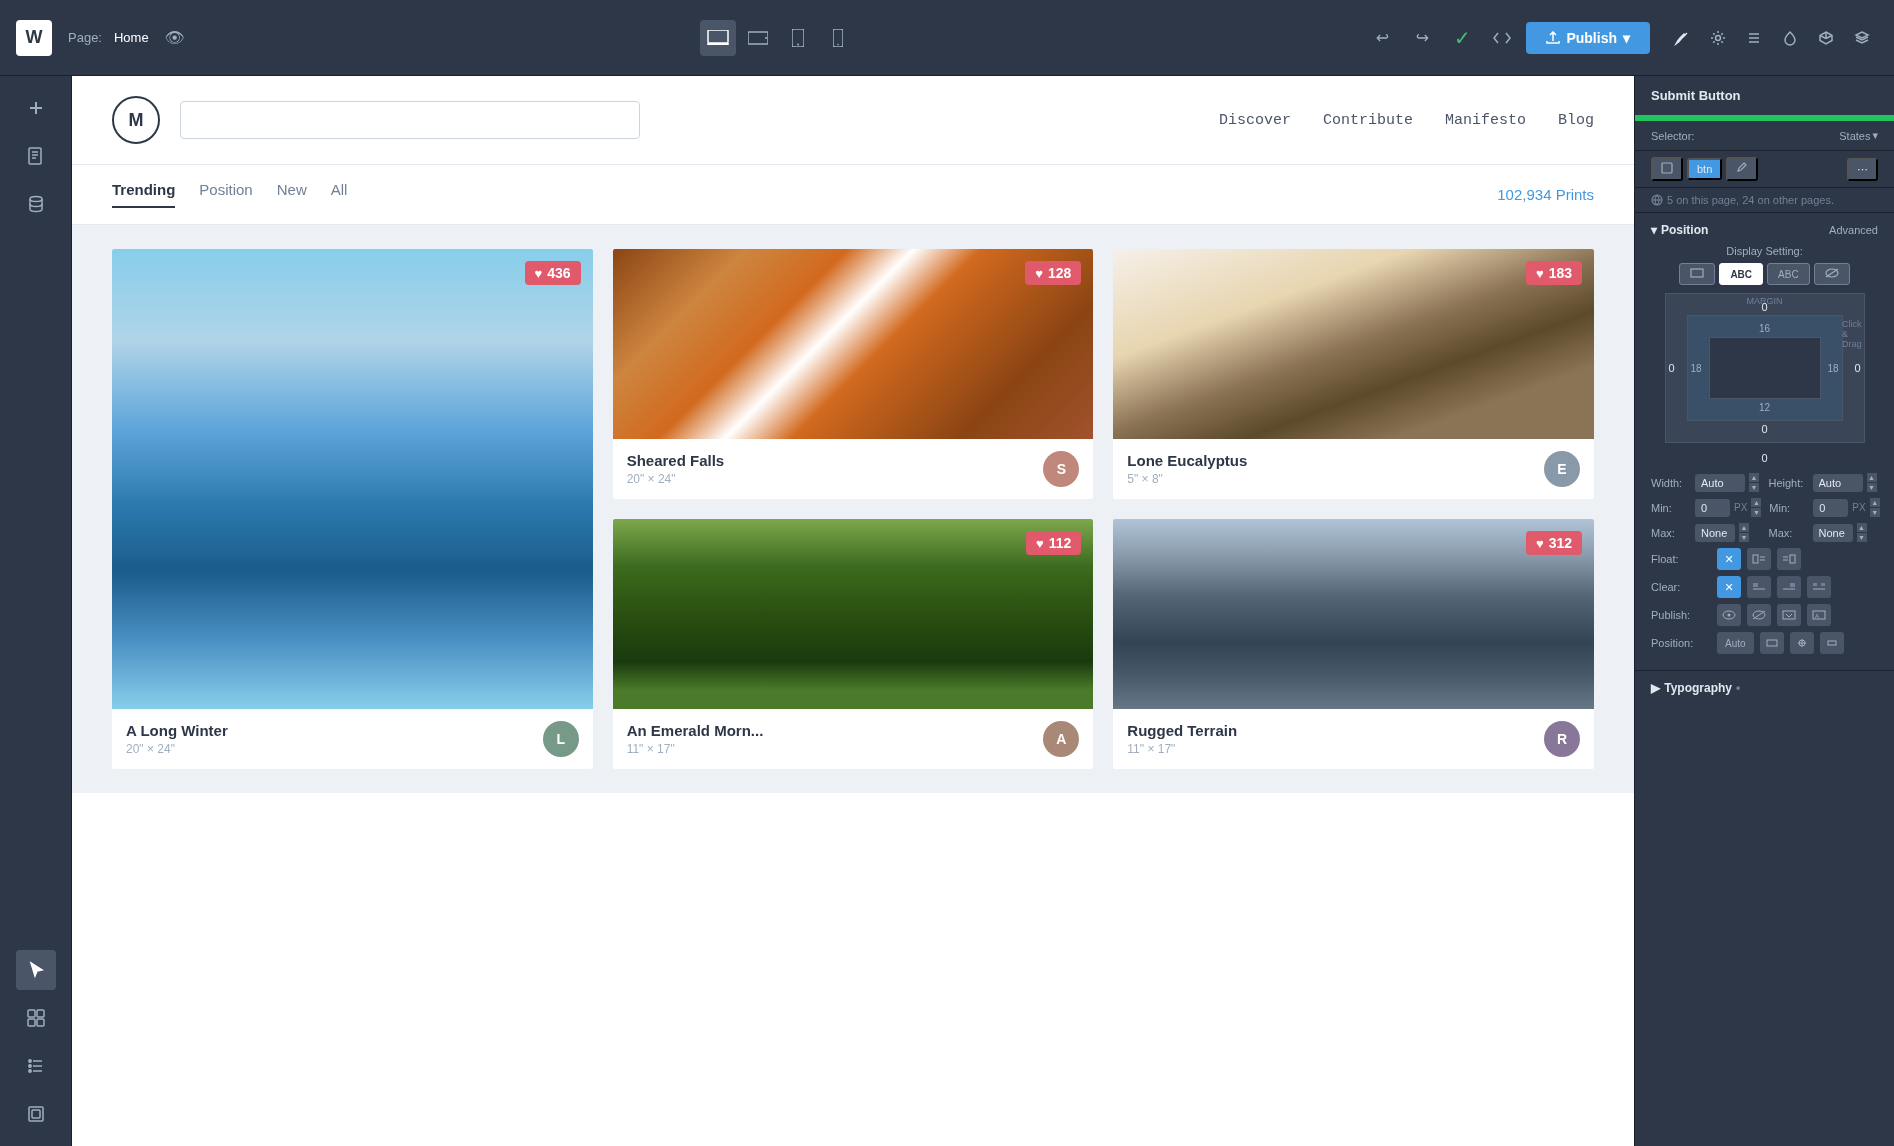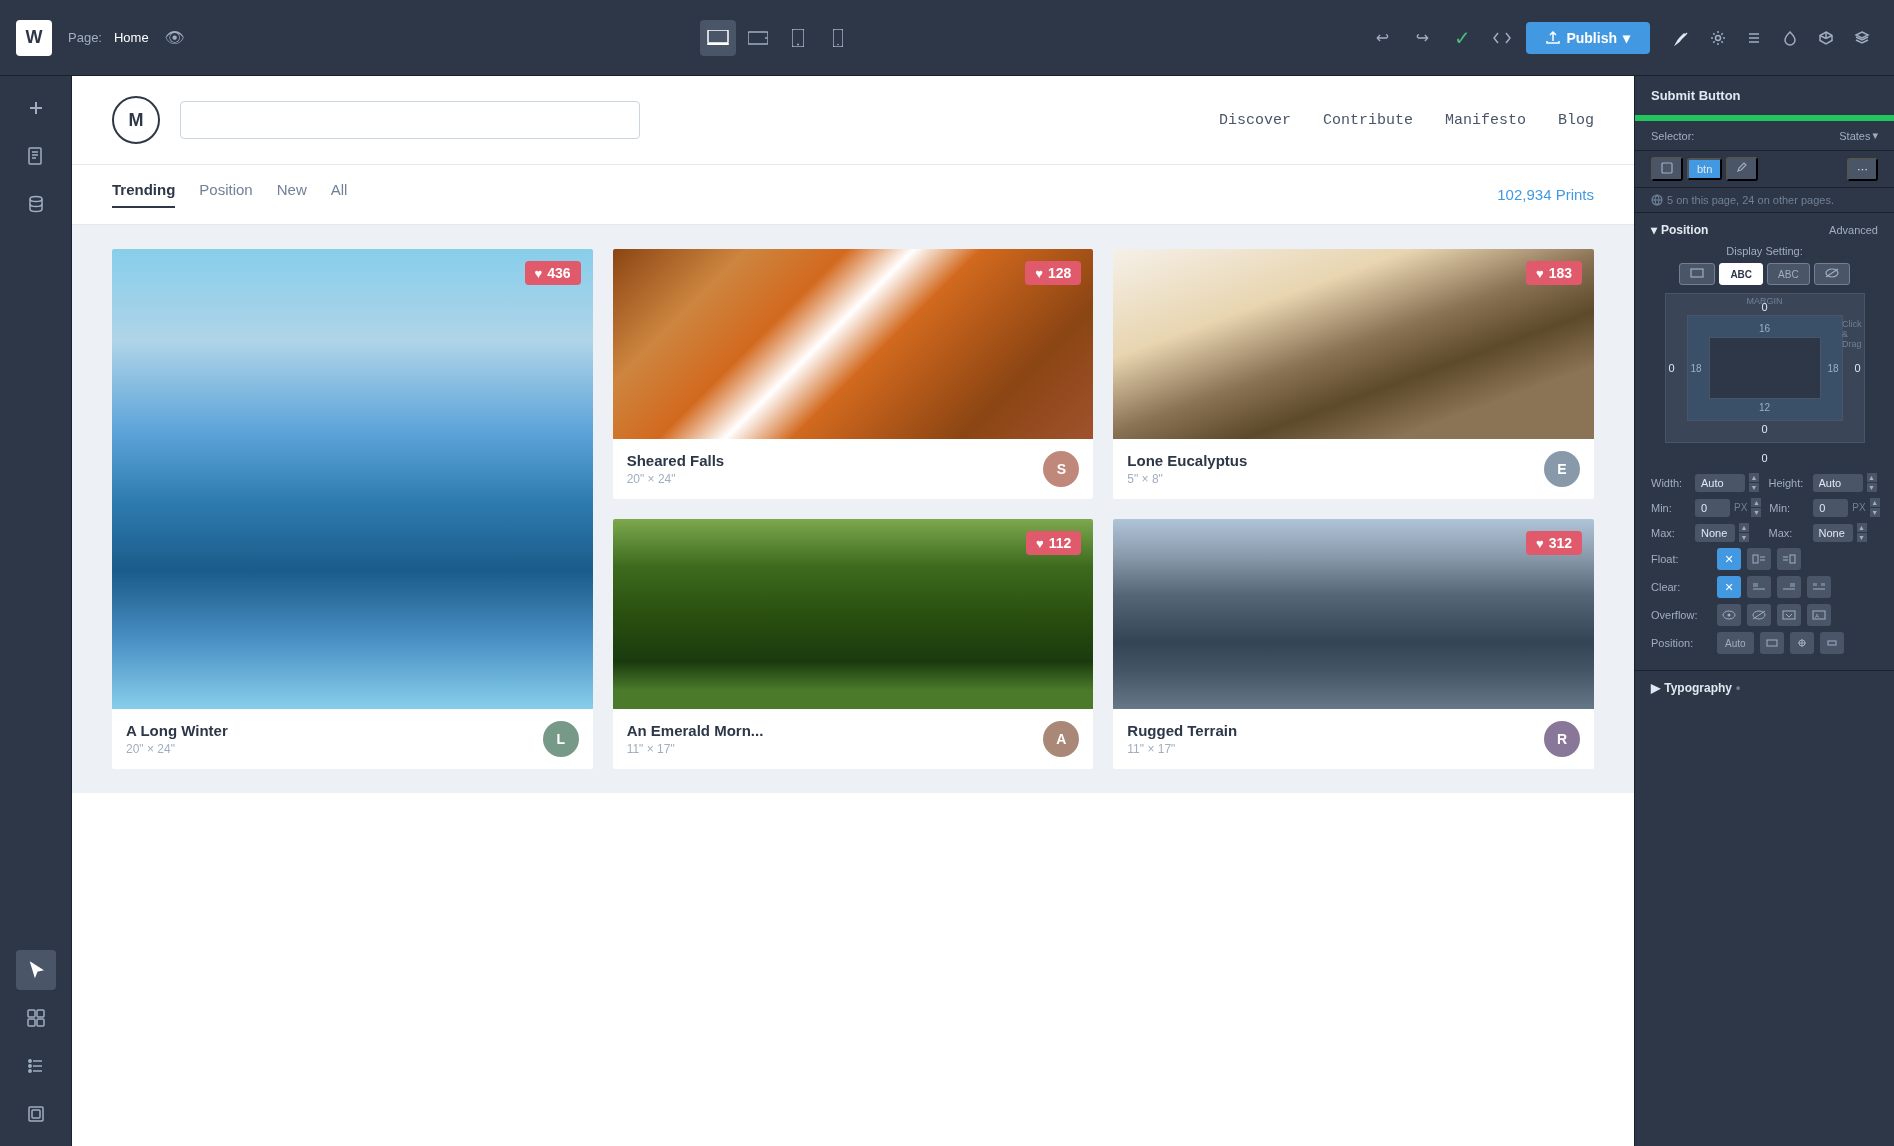--- a/index.html
+++ b/index.html
@@ -889,21 +889,21 @@
         <button class="prop-btn">
           <svg width="14" height="10" viewBox="0 0 14 10">
               <rect x="1" y="1" width="4" height="3" fill="#718096"></rect>
               <rect x="9" y="1" width="4" height="3" fill="#718096"></rect>
               <line x1="1" y1="7" x2="13" y2="7" stroke="#a0aec0" stroke-width="1"></line>
             </svg>
         </button>
       </div>
 
       <div class="overflow-row">
-        <span class="prop-label">Overflow:</span>
+        <span class="prop-label">Publish:</span>
         <button class="prop-btn">
           <svg width="14" height="10" viewBox="0 0 14 10" fill="none">
               <ellipse cx="7" cy="5" rx="6" ry="4" stroke="#a0aec0" stroke-width="1"></ellipse>
               <circle cx="7" cy="5" r="1.5" fill="#a0aec0"></circle>
             </svg>
         </button>
         <button class="prop-btn">
           <svg width="14" height="10" viewBox="0 0 14 10" fill="none">
               <line x1="1" y1="9" x2="13" y2="1" stroke="#a0aec0" stroke-width="1"></line>
               <ellipse cx="7" cy="5" rx="6" ry="4" stroke="#a0aec0" stroke-width="1"></ellipse>

